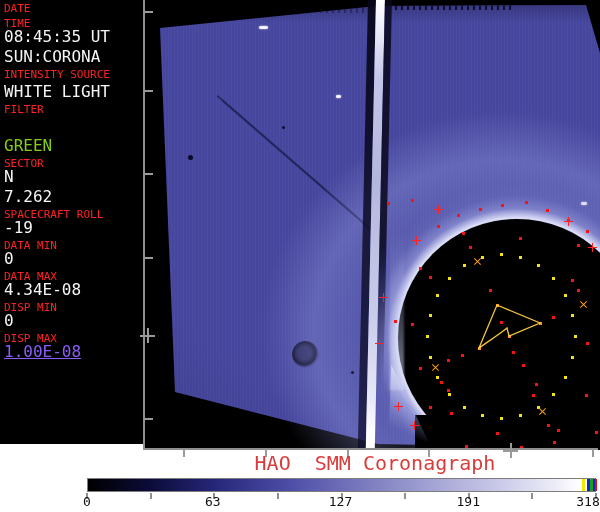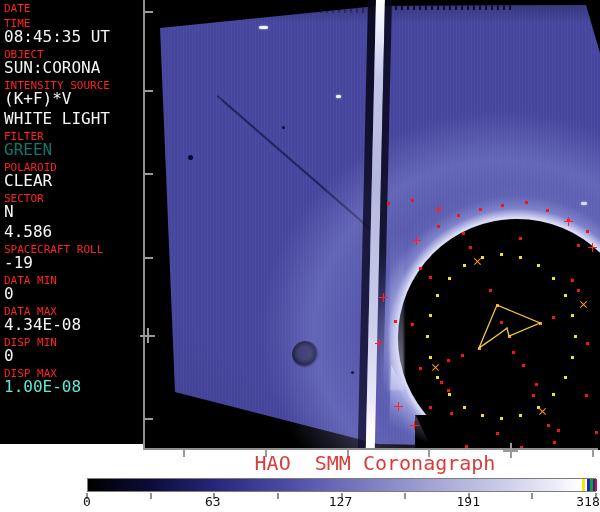--- a/index.html
+++ b/index.html
@@ -88,64 +88,58 @@
 
   <div id="sidebar">
       <div class="entry">
         <div class="lbl" style="color: rgb(255, 34, 34);">DATE</div>
       </div>
       <div class="entry">
         <div class="lbl" style="color: rgb(255, 34, 34);">TIME</div>
         <div class="val" style="color: rgb(245, 245, 245);">08:45:35 UT</div>
       </div>
       <div class="entry">
-        <div class="lbl" style="color: rgb(255, 34, 34);">OBJECT</div>
         <div class="val" style="color: rgb(245, 245, 245);">SUN:CORONA</div>
       </div>
       <div class="entry">
         <div class="lbl" style="color: rgb(255, 34, 34);">INTENSITY SOURCE</div>
-        <div class="val" style="color: rgb(245, 245, 245);">(K+F)*V</div>
       </div>
       <div class="entry">
         <div class="val" style="color: rgb(245, 245, 245);">WHITE LIGHT</div>
       </div>
       <div class="entry">
         <div class="lbl" style="color: rgb(255, 34, 34);">FILTER</div>
-        <div class="val" style="color: #0f766e;">GREEN</div>
-      </div>
-      <div class="entry">
-        <div class="lbl" style="color: rgb(255, 34, 34);">POLAROID</div>
-        <div class="val" style="color: rgb(245, 245, 245);">CLEAR</div>
+        <div class="val" style="color: #84cc16; margin-top: 23px;">GREEN</div>
       </div>
       <div class="entry">
         <div class="lbl" style="color: rgb(255, 34, 34);">SECTOR</div>
         <div class="val" style="color: rgb(245, 245, 245);">N</div>
       </div>
       <div class="entry">
-        <div class="val" style="color: rgb(245, 245, 245);">4.586</div>
+        <div class="val" style="color: rgb(245, 245, 245);">7.262</div>
       </div>
       <div class="entry">
         <div class="lbl" style="color: rgb(255, 34, 34);">SPACECRAFT ROLL</div>
         <div class="val" style="color: rgb(245, 245, 245);">-19</div>
       </div>
       <div class="entry">
         <div class="lbl" style="color: rgb(255, 34, 34);">DATA MIN</div>
         <div class="val" style="color: rgb(245, 245, 245);">0</div>
       </div>
       <div class="entry">
         <div class="lbl" style="color: rgb(255, 34, 34);">DATA MAX</div>
         <div class="val" style="color: rgb(245, 245, 245);">4.34E-08</div>
       </div>
       <div class="entry">
         <div class="lbl" style="color: rgb(255, 34, 34);">DISP MIN</div>
         <div class="val" style="color: rgb(245, 245, 245);">0</div>
       </div>
       <div class="entry">
         <div class="lbl" style="color: rgb(255, 34, 34);">DISP MAX</div>
-        <div class="val" style="color: #5eead4;">1.00E-08</div>
+        <div class="val" style="color: #8b5cf6; text-decoration: underline;">1.00E-08</div>
       </div>
     </div>
 
   <div id="image-panel">
     <div id="quad">
       <div class="streak" style="left:218px;top:95px;width:205px;transform:rotate(41deg);"></div>
       <div class="streak" style="left:223px;top:100px;width:195px;transform:rotate(41deg);opacity:.4;"></div>
       <div class="comb" style="left:395px;top:2px;width:118px;height:8px;"></div>
       <div class="comb" style="left:296px;top:7px;width:70px;height:6px;opacity:.45;"></div>
       <div class="speckw" style="left:259px;top:26px;width:9px;height:3px;"></div>

